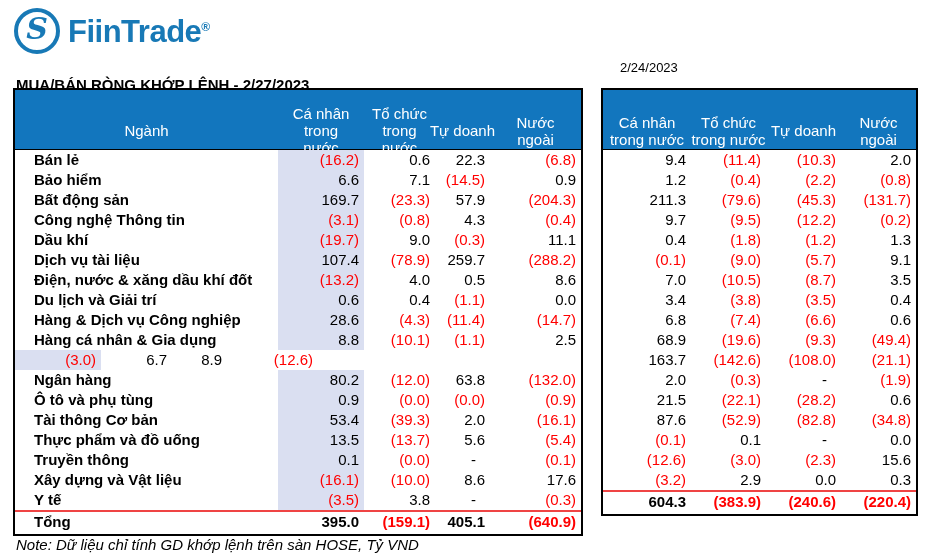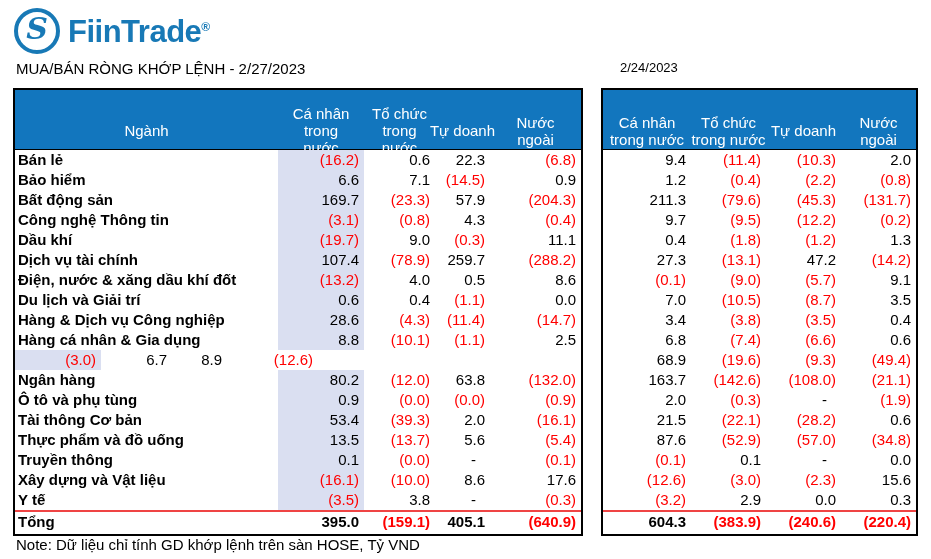--- a/index.html
+++ b/index.html
@@ -20,52 +20,52 @@
     width:38px;height:38px;border:4px solid var(--brand);border-radius:50%;
     display:flex;align-items:center;justify-content:center;box-sizing:content-box;background:#fff;
   }
   .logo-s{
     font-family:"DejaVu Serif", serif;font-style:italic;font-weight:bold;
     font-size:30px;color:var(--brand);line-height:1;transform:translateY(-2px);
   }
   .brand{font-size:31px;font-weight:bold;color:var(--brand);letter-spacing:-0.5px;line-height:1}
   .brand sup{font-size:12px;font-weight:bold;vertical-align:super}
   
-  .title{position:absolute;left:16px;top:60px;font-size:15px;font-weight:normal;white-space:nowrap}
+  .title{position:absolute;left:16px;top:76px;font-size:15px;font-weight:bold;white-space:nowrap}
   .date2{position:absolute;left:620px;top:60px;font-size:13px;font-weight:normal;white-space:nowrap}
   
   .table{position:absolute;top:88px;border:2px solid #000;box-sizing:border-box;background:#fff}
   .ltable{left:13px;width:570px}
   .rtable{left:601px;width:317px}
   .thead{display:flex;background:var(--header-bg);color:#fff;height:60px;border-bottom:1px solid #000;box-sizing:border-box}
   .hcell{
     display:flex;flex-direction:column;align-items:center;justify-content:center;
     text-align:center;font-size:15px;line-height:17px;box-sizing:border-box;margin-top:22px;
   }
   .ltable .hcell.numhead{padding:0 6px}
   .hcell.nowrap{white-space:nowrap}
   .trow{display:flex;height:20px;line-height:20px}
   .cell{box-sizing:border-box;white-space:nowrap;overflow:visible;font-size:15px}
-  .sector{font-weight:bold;padding-left:3px}
+  .sector{font-weight:bold;padding-left:19px}
   .num{text-align:right;padding-right:5px}
   .neg{color:var(--negative)}
   .first{font-weight:normal}
   .hl{background:var(--highlight)}
   .dash{padding-right:14px}
   .trowtotal{display:flex;height:22px;line-height:20px;border-top:2px solid #ef4444;font-weight:bold}
   .ltable .c-name{width:263px}
   .ltable .c-num1{width:86px}
   .ltable .c-num2{width:71px}
   .ltable .c-num3{width:55px}
   .ltable .c-num4{width:91px}
   .rtable .c-num1{width:88px}
   .rtable .c-num2{width:75px}
   .rtable .c-num3{width:75px}
   .rtable .c-num4{width:75px}
-  .note{position:absolute;left:16px;top:536px;font-size:15px}
+  .note{position:absolute;left:16px;top:536px;font-style:italic;font-size:15px}
 </style>
 </head>
 <body>
 
 <div class="logo">
   <div class="logo-circle">
     <span class="logo-s">S</span>
   </div>
   <div class="brand"><span>FiinTrade</span><sup>®</sup></div>
 </div>
@@ -111,21 +111,21 @@
         <div class="cell num c-num4 neg">(0.4)</div>
       </div>
       <div class="trow">
         <div class="cell c-name sector">Dầu khí</div>
         <div class="cell num c-num1 neg first hl">(19.7)</div>
         <div class="cell num c-num2">9.0</div>
         <div class="cell num c-num3 neg">(0.3)</div>
         <div class="cell num c-num4">11.1</div>
       </div>
       <div class="trow">
-        <div class="cell c-name sector">Dịch vụ tài chính</div>
+        <div class="cell c-name sector">Dịch vụ tài liệu</div>
         <div class="cell num c-num1 first hl">107.4</div>
         <div class="cell num c-num2 neg">(78.9)</div>
         <div class="cell num c-num3">259.7</div>
         <div class="cell num c-num4 neg">(288.2)</div>
       </div>
       <div class="trow">
         <div class="cell c-name sector">Điện, nước &amp; xăng dầu khí đốt</div>
         <div class="cell num c-num1 neg first hl">(13.2)</div>
         <div class="cell num c-num2">4.0</div>
         <div class="cell num c-num3">0.5</div>
@@ -249,26 +249,20 @@
         <div class="cell num c-num3 neg">(12.2)</div>
         <div class="cell num c-num4 neg">(0.2)</div>
       </div>
       <div class="trow">
         <div class="cell num c-num1 first">0.4</div>
         <div class="cell num c-num2 neg">(1.8)</div>
         <div class="cell num c-num3 neg">(1.2)</div>
         <div class="cell num c-num4">1.3</div>
       </div>
       <div class="trow">
-        <div class="cell num c-num1 first">27.3</div>
-        <div class="cell num c-num2 neg">(13.1)</div>
-        <div class="cell num c-num3">47.2</div>
-        <div class="cell num c-num4 neg">(14.2)</div>
-      </div>
-      <div class="trow">
         <div class="cell num c-num1 neg first">(0.1)</div>
         <div class="cell num c-num2 neg">(9.0)</div>
         <div class="cell num c-num3 neg">(5.7)</div>
         <div class="cell num c-num4">9.1</div>
       </div>
       <div class="trow">
         <div class="cell num c-num1 first">7.0</div>
         <div class="cell num c-num2 neg">(10.5)</div>
         <div class="cell num c-num3 neg">(8.7)</div>
         <div class="cell num c-num4">3.5</div>
@@ -305,21 +299,21 @@
       </div>
       <div class="trow">
         <div class="cell num c-num1 first">21.5</div>
         <div class="cell num c-num2 neg">(22.1)</div>
         <div class="cell num c-num3 neg">(28.2)</div>
         <div class="cell num c-num4">0.6</div>
       </div>
       <div class="trow">
         <div class="cell num c-num1 first">87.6</div>
         <div class="cell num c-num2 neg">(52.9)</div>
-        <div class="cell num c-num3 neg">(57.0)</div>
+        <div class="cell num c-num3 neg">(82.8)</div>
         <div class="cell num c-num4 neg">(34.8)</div>
       </div>
       <div class="trow">
         <div class="cell num c-num1 neg first">(0.1)</div>
         <div class="cell num c-num2">0.1</div>
         <div class="cell num c-num3 dash">-</div>
         <div class="cell num c-num4">0.0</div>
       </div>
       <div class="trow">
         <div class="cell num c-num1 neg first">(12.6)</div>

